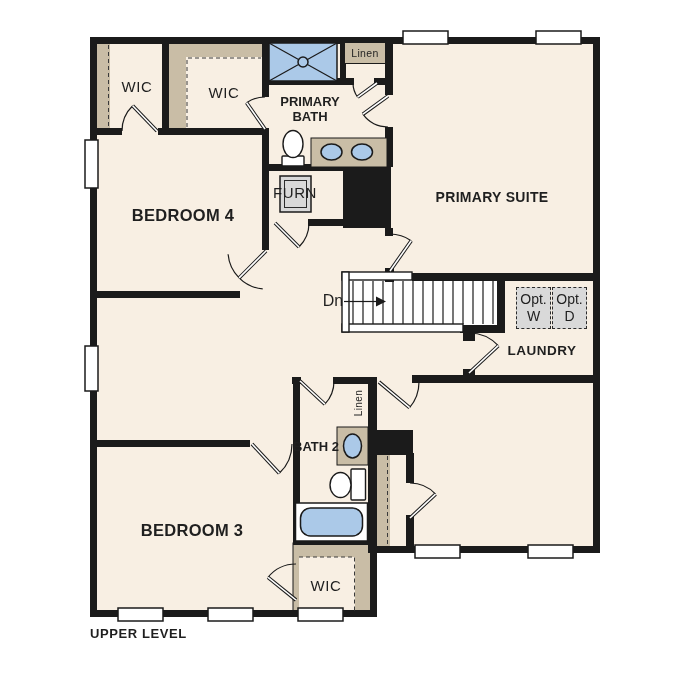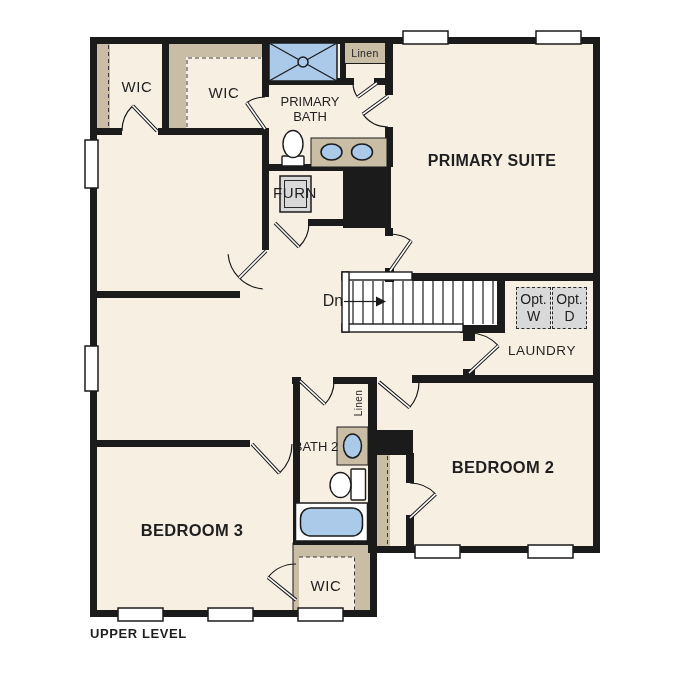--- a/index.html
+++ b/index.html
@@ -20,22 +20,22 @@
   .white-fix{fill:#fff;stroke:var(--wall);stroke-width:1.4;}
   .gray{fill:var(--appliance);stroke:var(--wall);stroke-width:1.5;}
   .dash{fill:none;stroke:#3a3a3a;stroke-width:1;stroke-dasharray:4 3;}
   .thin{stroke:var(--wall);stroke-width:1.2;fill:none;}
   .lbl{position:absolute;transform:translate(-50%,-50%);text-align:center;
        white-space:nowrap;line-height:1.15;}
   .lbl.wrap{white-space:normal;}
   .small{font-size:15px;letter-spacing:.6px;}
   .tiny{font-size:16px;}
   .room{font-weight:bold;font-size:16.5px;letter-spacing:.3px;}
-  .room-sm{font-weight:normal;font-size:13px;}
-  .suite{font-size:16px;}
+  .room-sm{font-weight:bold;font-size:13px;}
+  .suite{font-size:14px;margin-top:36px;}
   .linen-box{position:absolute;display:flex;align-items:center;justify-content:center;
        background:var(--casework);font-size:10.5px;letter-spacing:.4px;
        border-bottom:1px solid var(--wall);}
   .opt-box{position:absolute;display:flex;align-items:center;justify-content:center;
        background:var(--appliance);border:1.2px dashed #2b2b2b;font-size:14px;
        text-align:center;line-height:1.2;}
   .vlbl{position:absolute;transform:translate(-50%,-50%) rotate(-90deg);
        font-size:10px;letter-spacing:.4px;white-space:nowrap;}
   .title{position:absolute;font-weight:bold;font-size:13px;letter-spacing:.6px;}
 </style>
@@ -220,24 +220,24 @@
         <line x1="410" y1="518" x2="435.6" y2="494.1" stroke="var(--wall)" stroke-width="3.6"></line>
         <line x1="410" y1="518" x2="435.6" y2="494.1" stroke="#ffffff" stroke-width="1.6"></line>
       </g>
   </svg>
 
   <div class="lbl small" style="left:137px;top:87px">WIC</div>
   <div class="lbl small" style="left:224px;top:93px">WIC</div>
   <div class="linen-box" style="left:345px;top:43px;width:40px;height:20px">Linen</div>
   <div class="lbl wrap room-sm" style="left:310px;top:110px;width:84px">PRIMARY BATH</div>
   <div class="lbl wrap room suite" style="left:492px;top:161px;width:130px">PRIMARY SUITE</div>
+  <div class="lbl room" style="left:183px;top:215px">BEDROOM 4</div>
   <div class="lbl small" style="left:295px;top:193px">FURN</div>
   <div class="lbl tiny" style="left:333px;top:301px">Dn</div>
   <div class="opt-box" style="left:516px;top:287px;width:33px;height:40px">Opt. W</div>
   <div class="opt-box" style="left:552px;top:287px;width:33px;height:40px">Opt. D</div>
   <div class="lbl room-sm" style="left:542px;top:351px;font-size:13.5px;letter-spacing:.5px">LAUNDRY</div>
   <div class="vlbl" style="left:358px;top:403px">Linen</div>
   <div class="lbl wrap room-sm" style="left:316px;top:447px;width:46px">BATH 2</div>
-  <div class="lbl room" style="left:503px;top:467px">BEDROOM 2</div>
   <div class="lbl room" style="left:192px;top:530px">BEDROOM 3</div>
   <div class="lbl small" style="left:326px;top:586px">WIC</div>
   <div class="title" style="left:90px;top:626px">UPPER LEVEL</div>
 </div>
 
 </body></html>

